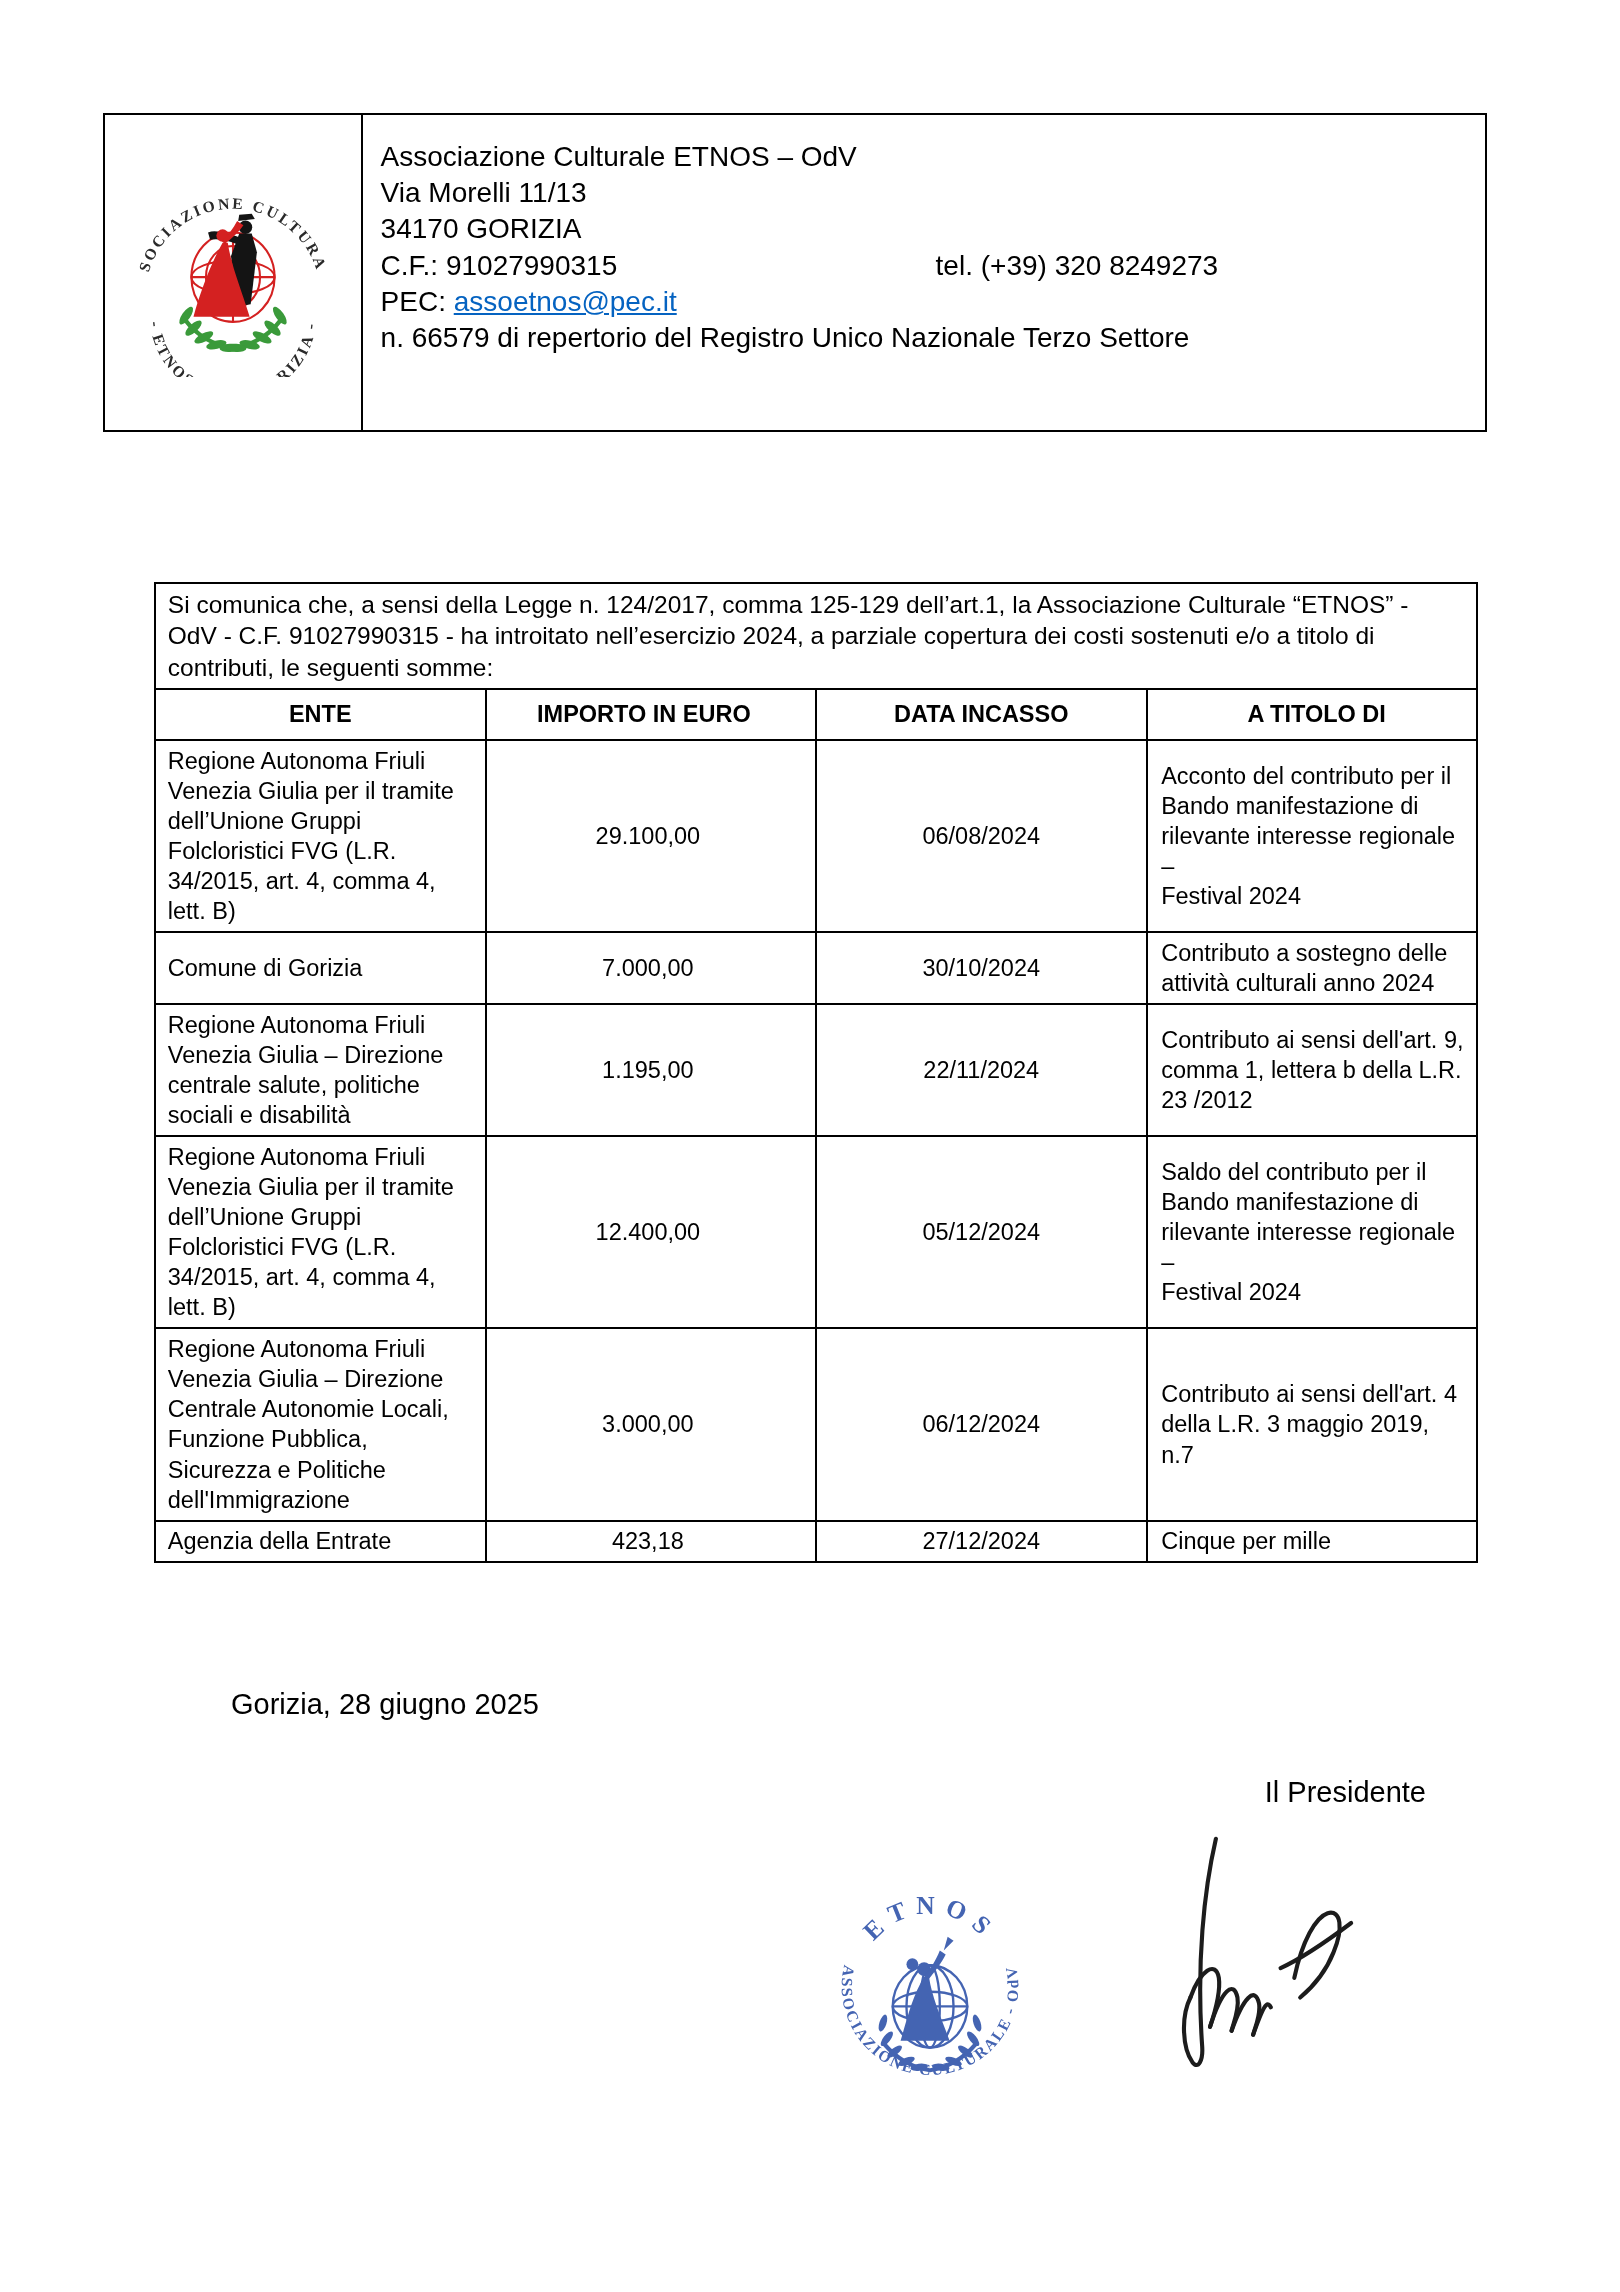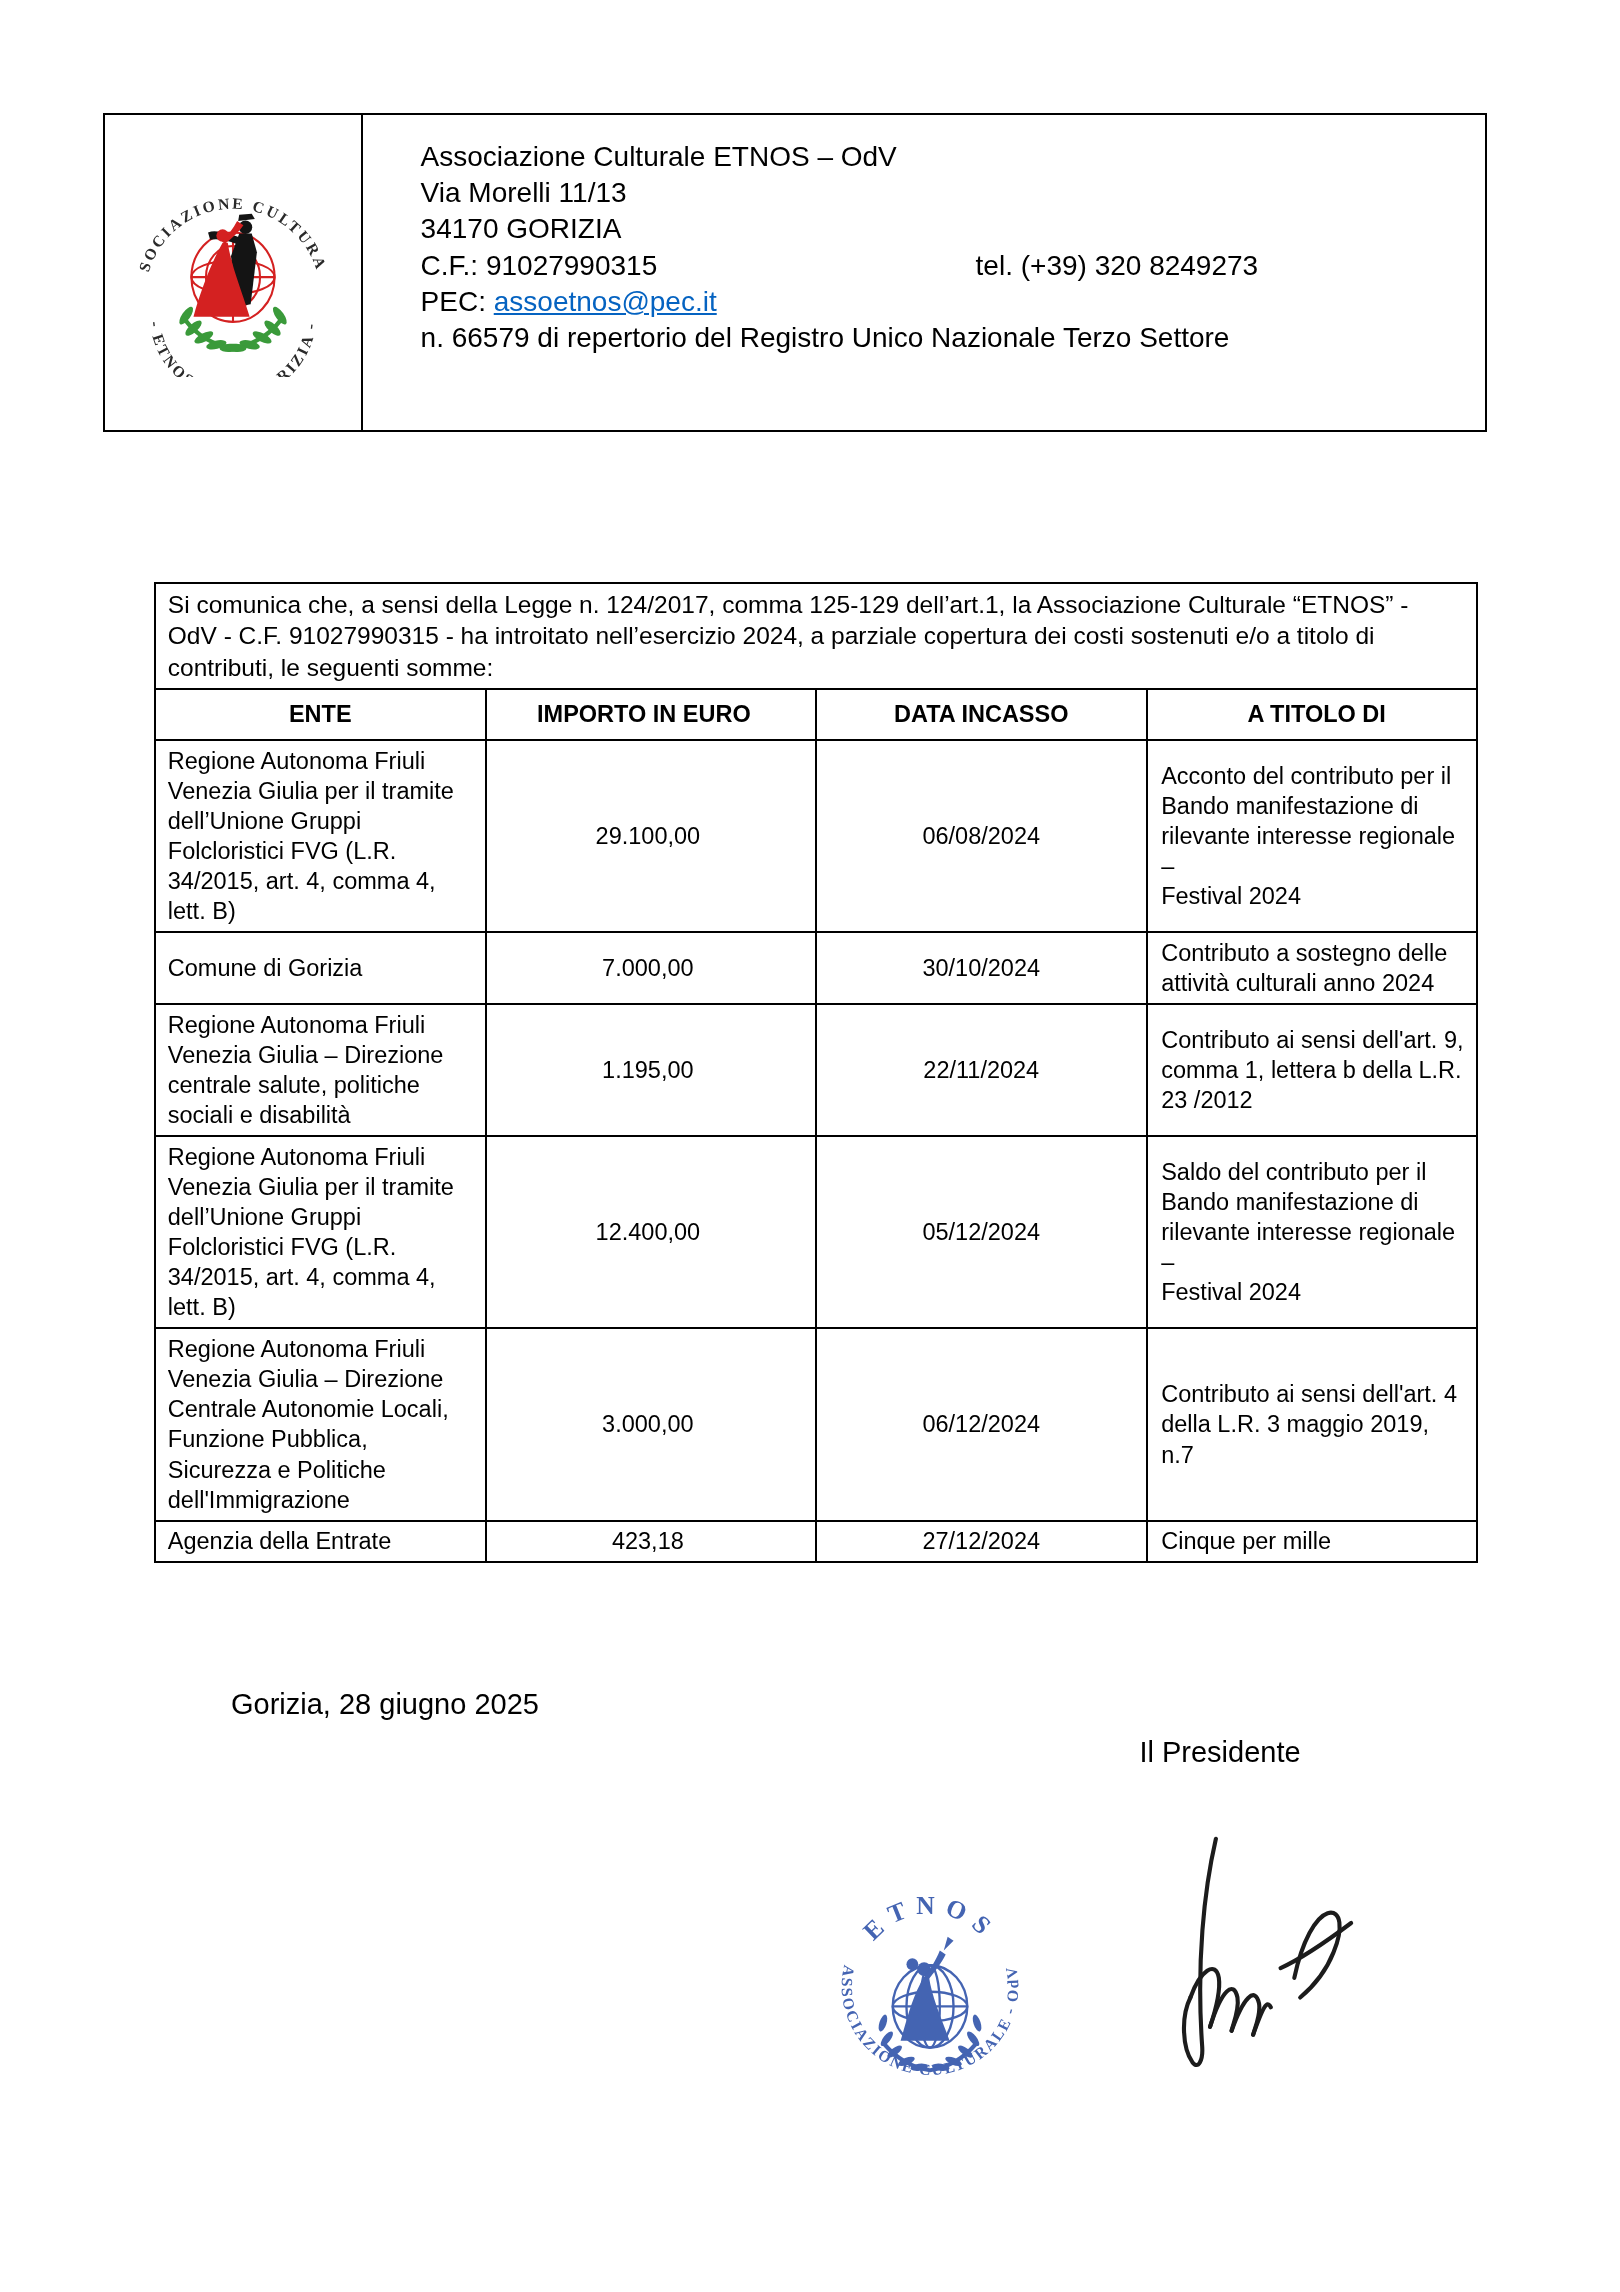--- a/index.html
+++ b/index.html
@@ -14,21 +14,21 @@
     position:absolute; left:103px; top:113px; width:1384px; height:319px;
     border:2.9px solid #000; display:flex; box-sizing:border-box;
   }
   .logo-cell {
     width:258px; border-right:2.9px solid #000; box-sizing:border-box;
     display:flex; align-items:center; justify-content:center;
   }
   .info-cell {
     flex:1; padding:23.5px 9.8px 9.8px 17.6px; font-size:28px; line-height:1.3;
   }
-  .info-line { display:flex; white-space:nowrap;margin-left:40px; }
+  .info-line { display:flex; white-space:nowrap; }
   .line-left { width:555px; }
 
   
   table.main-table {
     position:absolute; left:154px; top:582px; width:1324px;
     border-collapse:collapse; table-layout:fixed;
     font-size:23.5px; color:#000; border:2.9px solid #000;
   }
   .main-table td, .main-table th { border:2px solid #000; box-sizing:border-box;margin-top:42px; }
   .intro-cell {
@@ -41,22 +41,22 @@
   }
   .main-table td { padding:4.9px 11.8px; line-height:1.28; vertical-align:middle; }
   .c-ente   { width:345px; text-align:left;  white-space:pre-line; }
   .c-imp    { width:287px; text-align:center; padding-right:17.6px !important; }
   .c-data   { width:320px; text-align:center; }
   .c-tit    { width:372px; text-align:left; white-space:pre-line; line-height:1.42; padding-left:13.7px !important; }
   tr.thick td { border-bottom-width:2.9px; }
 
   
   .place-date { position:absolute; left:231px; top:1688px; font-size:29px; }
-  .president  { position:absolute; left:1014px; top:1731px; width:412px;
-                text-align:center; font-size:29px; line-height:1.5; }
+  .president  { position:absolute; left:1014px; top:1771px; width:412px;
+                text-align:right; font-size:29px; line-height:1.5; }
   .stamp-wrap { position:absolute; left:826px; top:1874px; }
   .sign-wrap  { position:absolute; left:1157px; top:1825px; }
 </style>
 </head>
 <body>
 
 <div class="page">
 
   <div class="header-box">
     <div class="logo-cell">

